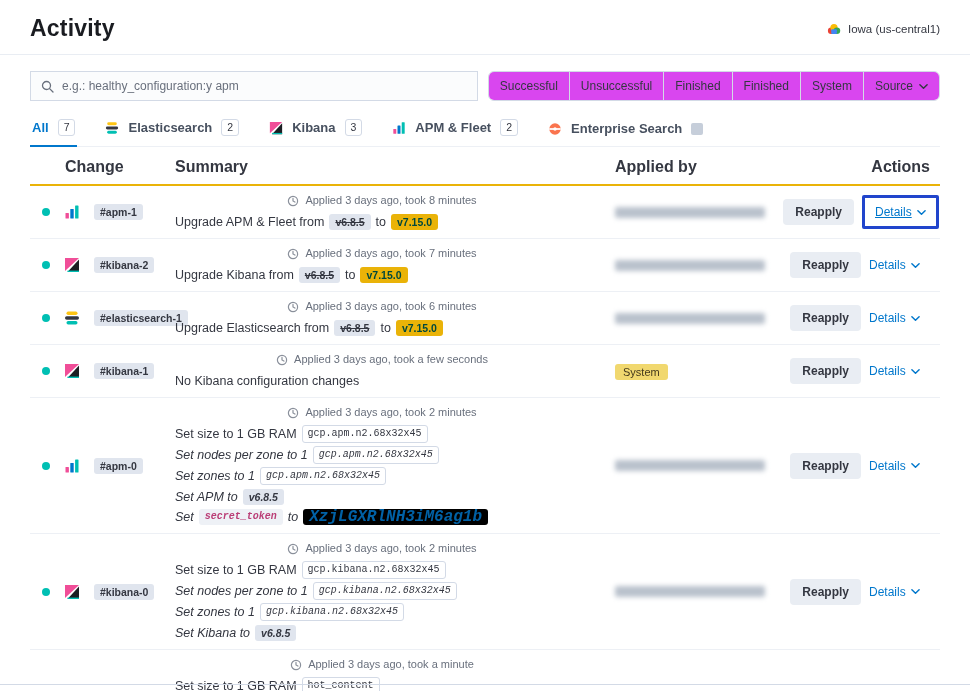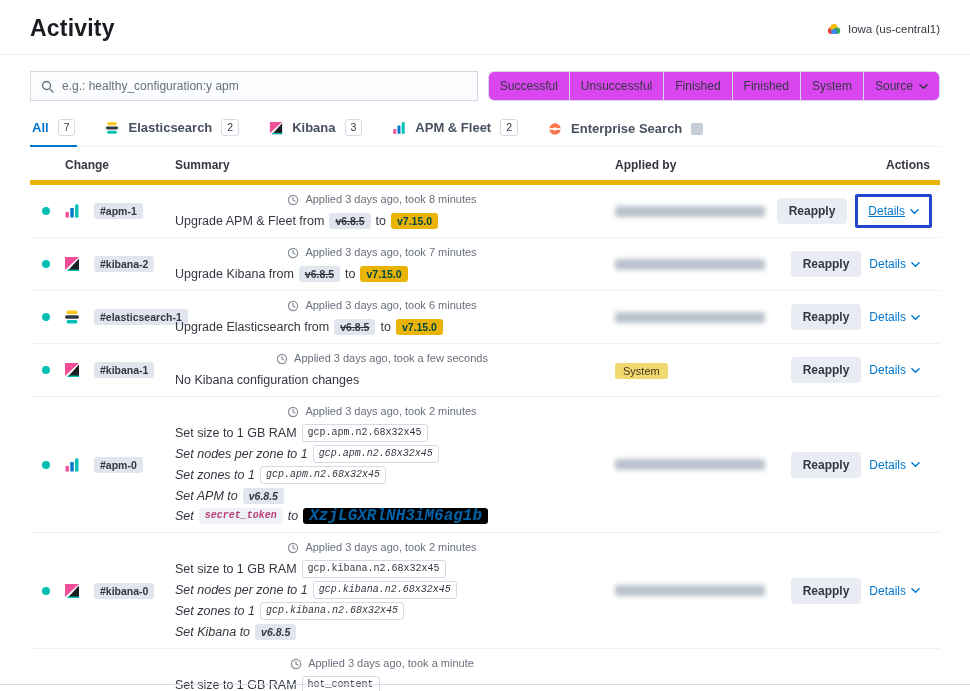--- a/index.html
+++ b/index.html
@@ -38,21 +38,21 @@
     margin-bottom: -1px; }
   .tab.active { color: #0077CC; border-bottom-color: #0077CC; }
   .tab-count { border: 1px solid #D3DAE6; border-radius: 3px; background: #fff; font-size: 10.5px;
     font-weight: 500; padding: 0 5px; line-height: 15px; color: #343741; min-width: 17px; text-align: center; }
   .tab-count.placeholder { width: 12px; height: 12px; min-width: 12px; background: #C6CEDA;
     border: none; border-radius: 2px; padding: 0; }
 
   
   .table { margin: 0 30px; }
   .thead, .row { display: grid; grid-template-columns: 135px 1fr 185px 150px; }
-  .thead { padding: 11px 0 8px; border-bottom: 5px solid #eab308; font-size: 12px;
+  .thead { padding: 11px 0 8px; border-bottom: 2px solid #eab308; font-size: 16px;
     font-weight: 700; color: #343741; }
   .th-change { padding-left: 35px; }
   .th-summary { padding-left: 10px; }
   .th-applied { padding-left: 10px; }
   .th-actions { text-align: right; padding-right: 10px; }
 
   .row { align-items: center; border-bottom: 1px solid #EDF0F5; padding: 8px 0; }
   .row.partial { border-bottom: none; }
   .col-change { display: flex; align-items: center; gap: 14px; padding-left: 12px; }
   .dot { width: 8px; height: 8px; border-radius: 50%; background: #00BFB3; flex: none; }
@@ -76,21 +76,21 @@
   .b-pink   { background: #EEF1F6; font-family: "Liberation Mono", monospace; color: #BA3D76;
     font-weight: 700; font-size: 10px; }
   .b-blue   { background: #000000; font-family: "Liberation Mono", monospace; color: #0061A6;
     font-weight: 700; font-size: 16px; }
 
   .col-applied { padding-left: 10px; }
   .redacted { width: 150px; height: 11px; border-radius: 2px; background: #B9C1CC; filter: blur(2.5px); }
   .system-badge { background: #F1D86F; color: #43381C; border-radius: 3px; font-size: 11px;
     font-weight: 500; padding: 2px 8px; display: inline-block; }
 
-  .col-actions { display: flex; align-items: center; justify-content: flex-end; gap: 8px; padding-right: 20px; }
+  .col-actions { display: flex; align-items: center; justify-content: center; gap: 8px; padding-right: 20px; }
   .reapply-btn { background: #E9EDF3; color: #343741; font-weight: 600; font-size: 12px; border: none;
     border-radius: 4px; height: 26px; padding: 0 12px; cursor: pointer; font-family: inherit; }
   .details-wrap { display: inline-flex; }
   .details-wrap.highlighted { border: 3px solid #2145CC; border-radius: 2px; padding: 7px 10px;
     margin: -7px -12px -7px 0; }
   .details-wrap.highlighted .details-label { text-decoration: underline; }
   .details-btn { display: flex; align-items: center; gap: 5px; background: none; border: none;
     color: #0077CC; font-weight: 400; font-size: 12px; cursor: pointer; font-family: inherit; padding: 0; }
 
   .bottom-line { position: absolute; left: 0; right: 0; top: 684px; border-top: 1px solid #D3DAE6; }

